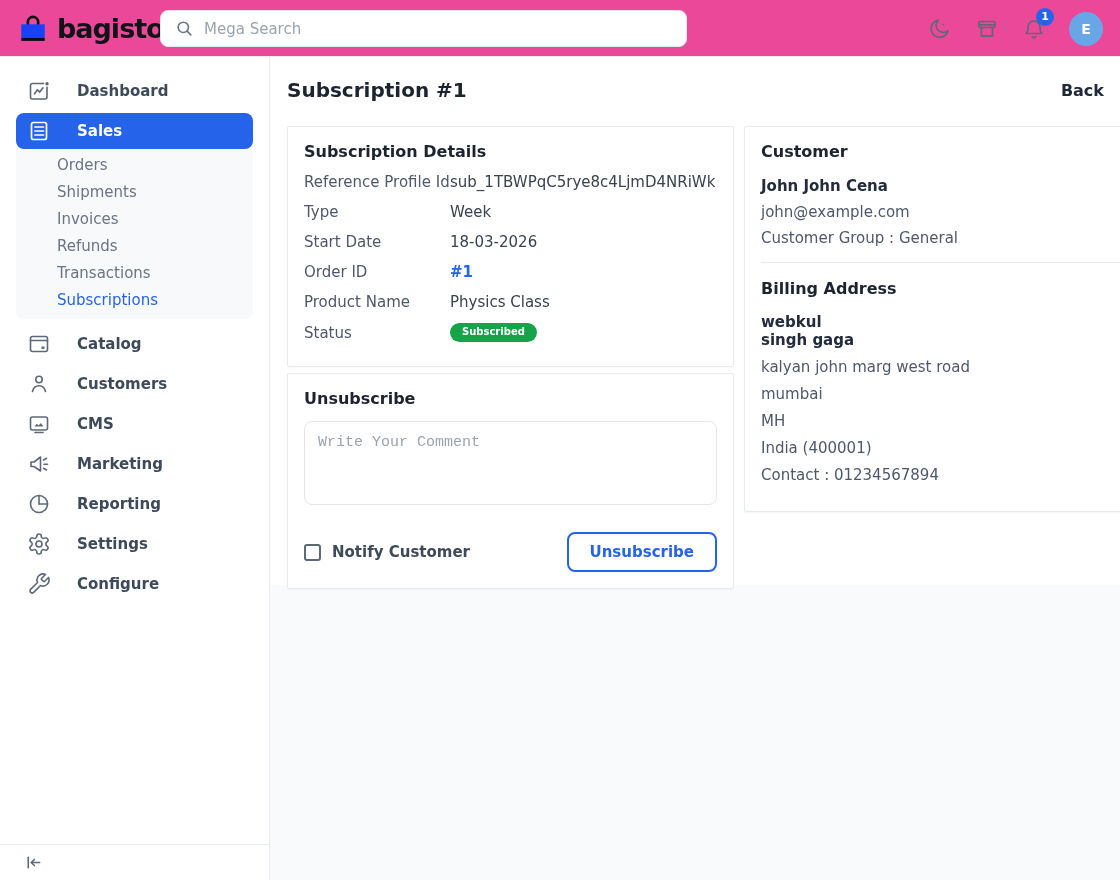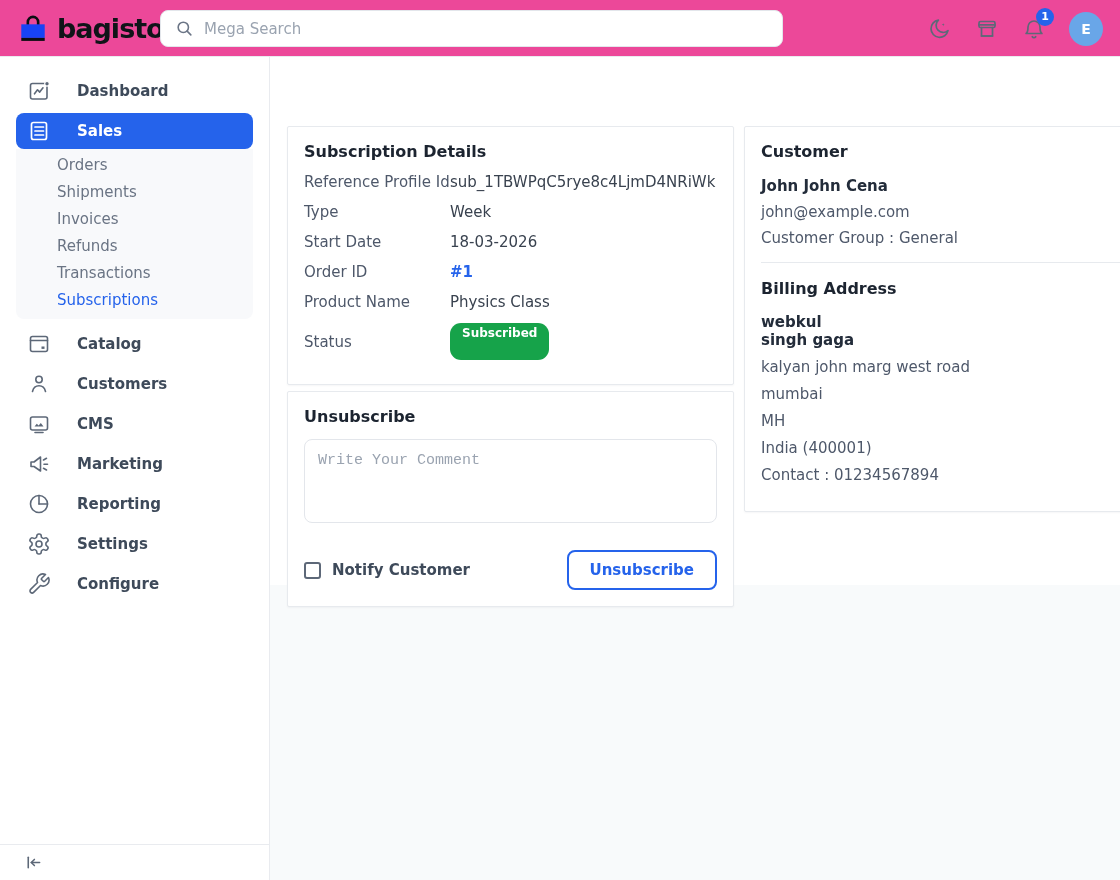--- a/index.html
+++ b/index.html
@@ -8,21 +8,21 @@
     position:relative; overflow:hidden; background:#fff;
     font-family:"DejaVu Sans","Liberation Sans",sans-serif; color:#3b4452;
   }
   svg { display:block; }
 
   
   .topbar { position:absolute; top:0; left:0; width:1120px; height:57px;
     background:#ec4899; border-bottom:1px solid #e9ebef; z-index:5; }
   .brand { position:absolute; left:18px; top:0; height:57px; display:flex; align-items:center; gap:9px; cursor:pointer; }
   .brand-text { font-size:27px; font-weight:800; color:#101418; letter-spacing:-1px; }
-  .search-box { position:absolute; left:160px; top:10px; width:623px; height:37px;
+  .search-box { position:absolute; left:160px; top:10px; width:527px; height:37px;
     border:1px solid #e3e6eb; border-radius:8px; display:flex; align-items:center; gap:10px; padding:0 14px; background:#fff; }
   .search-box input { border:0; outline:0; flex:1; font-size:15px; color:#3b4452; font-family:inherit; background:transparent; }
   .search-box input::placeholder { color:#9aa3b0; }
   .top-actions { position:absolute; right:17px; top:0; height:57px; display:flex; align-items:center; gap:23px; }
   .icon-btn { width:24px; height:24px; cursor:pointer; position:relative; }
   .notif-badge { position:absolute; top:-9px; right:-8px; min-width:18px; height:18px; border-radius:9px;
     background:#2563eb; color:#fff; font-size:11px; font-weight:700;
     display:flex; align-items:center; justify-content:center; padding:0 5px; }
   .avatar { width:34px; height:34px; border-radius:50%; background:#69a6e8; color:#fff;
     font-weight:700; font-size:14px; display:flex; align-items:center; justify-content:center; cursor:pointer; }
@@ -52,22 +52,22 @@
   .col-left { width:447px; display:flex; flex-direction:column; gap:6px; }
   .col-right { width:427px; }
   .card { background:#fff; border:1px solid #e7eaee; border-radius:2px; box-shadow:0 1px 2px rgba(16,24,40,.04); }
   .card-title { font-size:16px; font-weight:700; color:#1c2430; }
 
   .card.details { padding:15px 16px 24px; }
   .detail-row { display:flex; margin-top:12px; font-size:15px; align-items:center; }
   .detail-label { flex:0 0 146px; color:#4e586a; }
   .detail-value { color:#39424f; }
   .order-link { color:#2563eb; font-weight:700; cursor:pointer; }
-  .status-badge { display:inline-block; background:#16a34a; color:#fff; font-size:12px;
-    font-weight:700; line-height:1; padding:4px 12px 21px; border-radius:11px; }
+  .status-badge { display:inline-block; background:#16a34a; color:#fff; font-size:10px;
+    font-weight:700; line-height:1; padding:4px 12px 5px; border-radius:11px; }
 
   .card.unsub { padding:15px 16px 16px; }
   .comment-area { width:100%; height:84px; margin-top:13px; border:1px solid #e3e6eb; border-radius:8px;
     resize:none; padding:12px 13px; font-size:15px; font-family:Liberation Mono, monospace; color:#3b4452; outline:none; }
   .comment-area::placeholder { color:#9aa3b0; }
   .unsub-footer { display:flex; justify-content:space-between; align-items:center; margin-top:23px; }
   .notify { display:flex; align-items:center; gap:11px; cursor:pointer; }
   .checkbox { width:17px; height:17px; border:2px solid #5d6878; border-radius:3px; background:#fff; }
   .notify-label { font-size:15px; font-weight:600; color:#3e4a5a; }
   .unsub-btn { border:2px solid #2563eb; background:#fff; color:#2563eb; font-size:15px; font-weight:700;
@@ -229,20 +229,24 @@
       <path d="M6 6v12"></path>
         <path d="M19 12H9.5"></path>
         <path d="M13 8.5L9.5 12l3.5 3.5"></path>
     </svg>
   </div>
 </aside>
 
 <main class="main">
   <div class="gray-area"></div>
 
+  <div class="page-head">
+    <h1 class="page-title">Subscription #1</h1>
+    <a class="back-link">Back</a>
+  </div>
 
   <div class="columns">
     <div class="col-left">
 
       <section class="card details">
         <div class="card-title">Subscription Details</div>
 
         <div class="detail-row">
           <span class="detail-label">Reference Profile Id</span>
           <span class="detail-value">sub_1TBWPqC5rye8c4LjmD4NRiWk</span>

